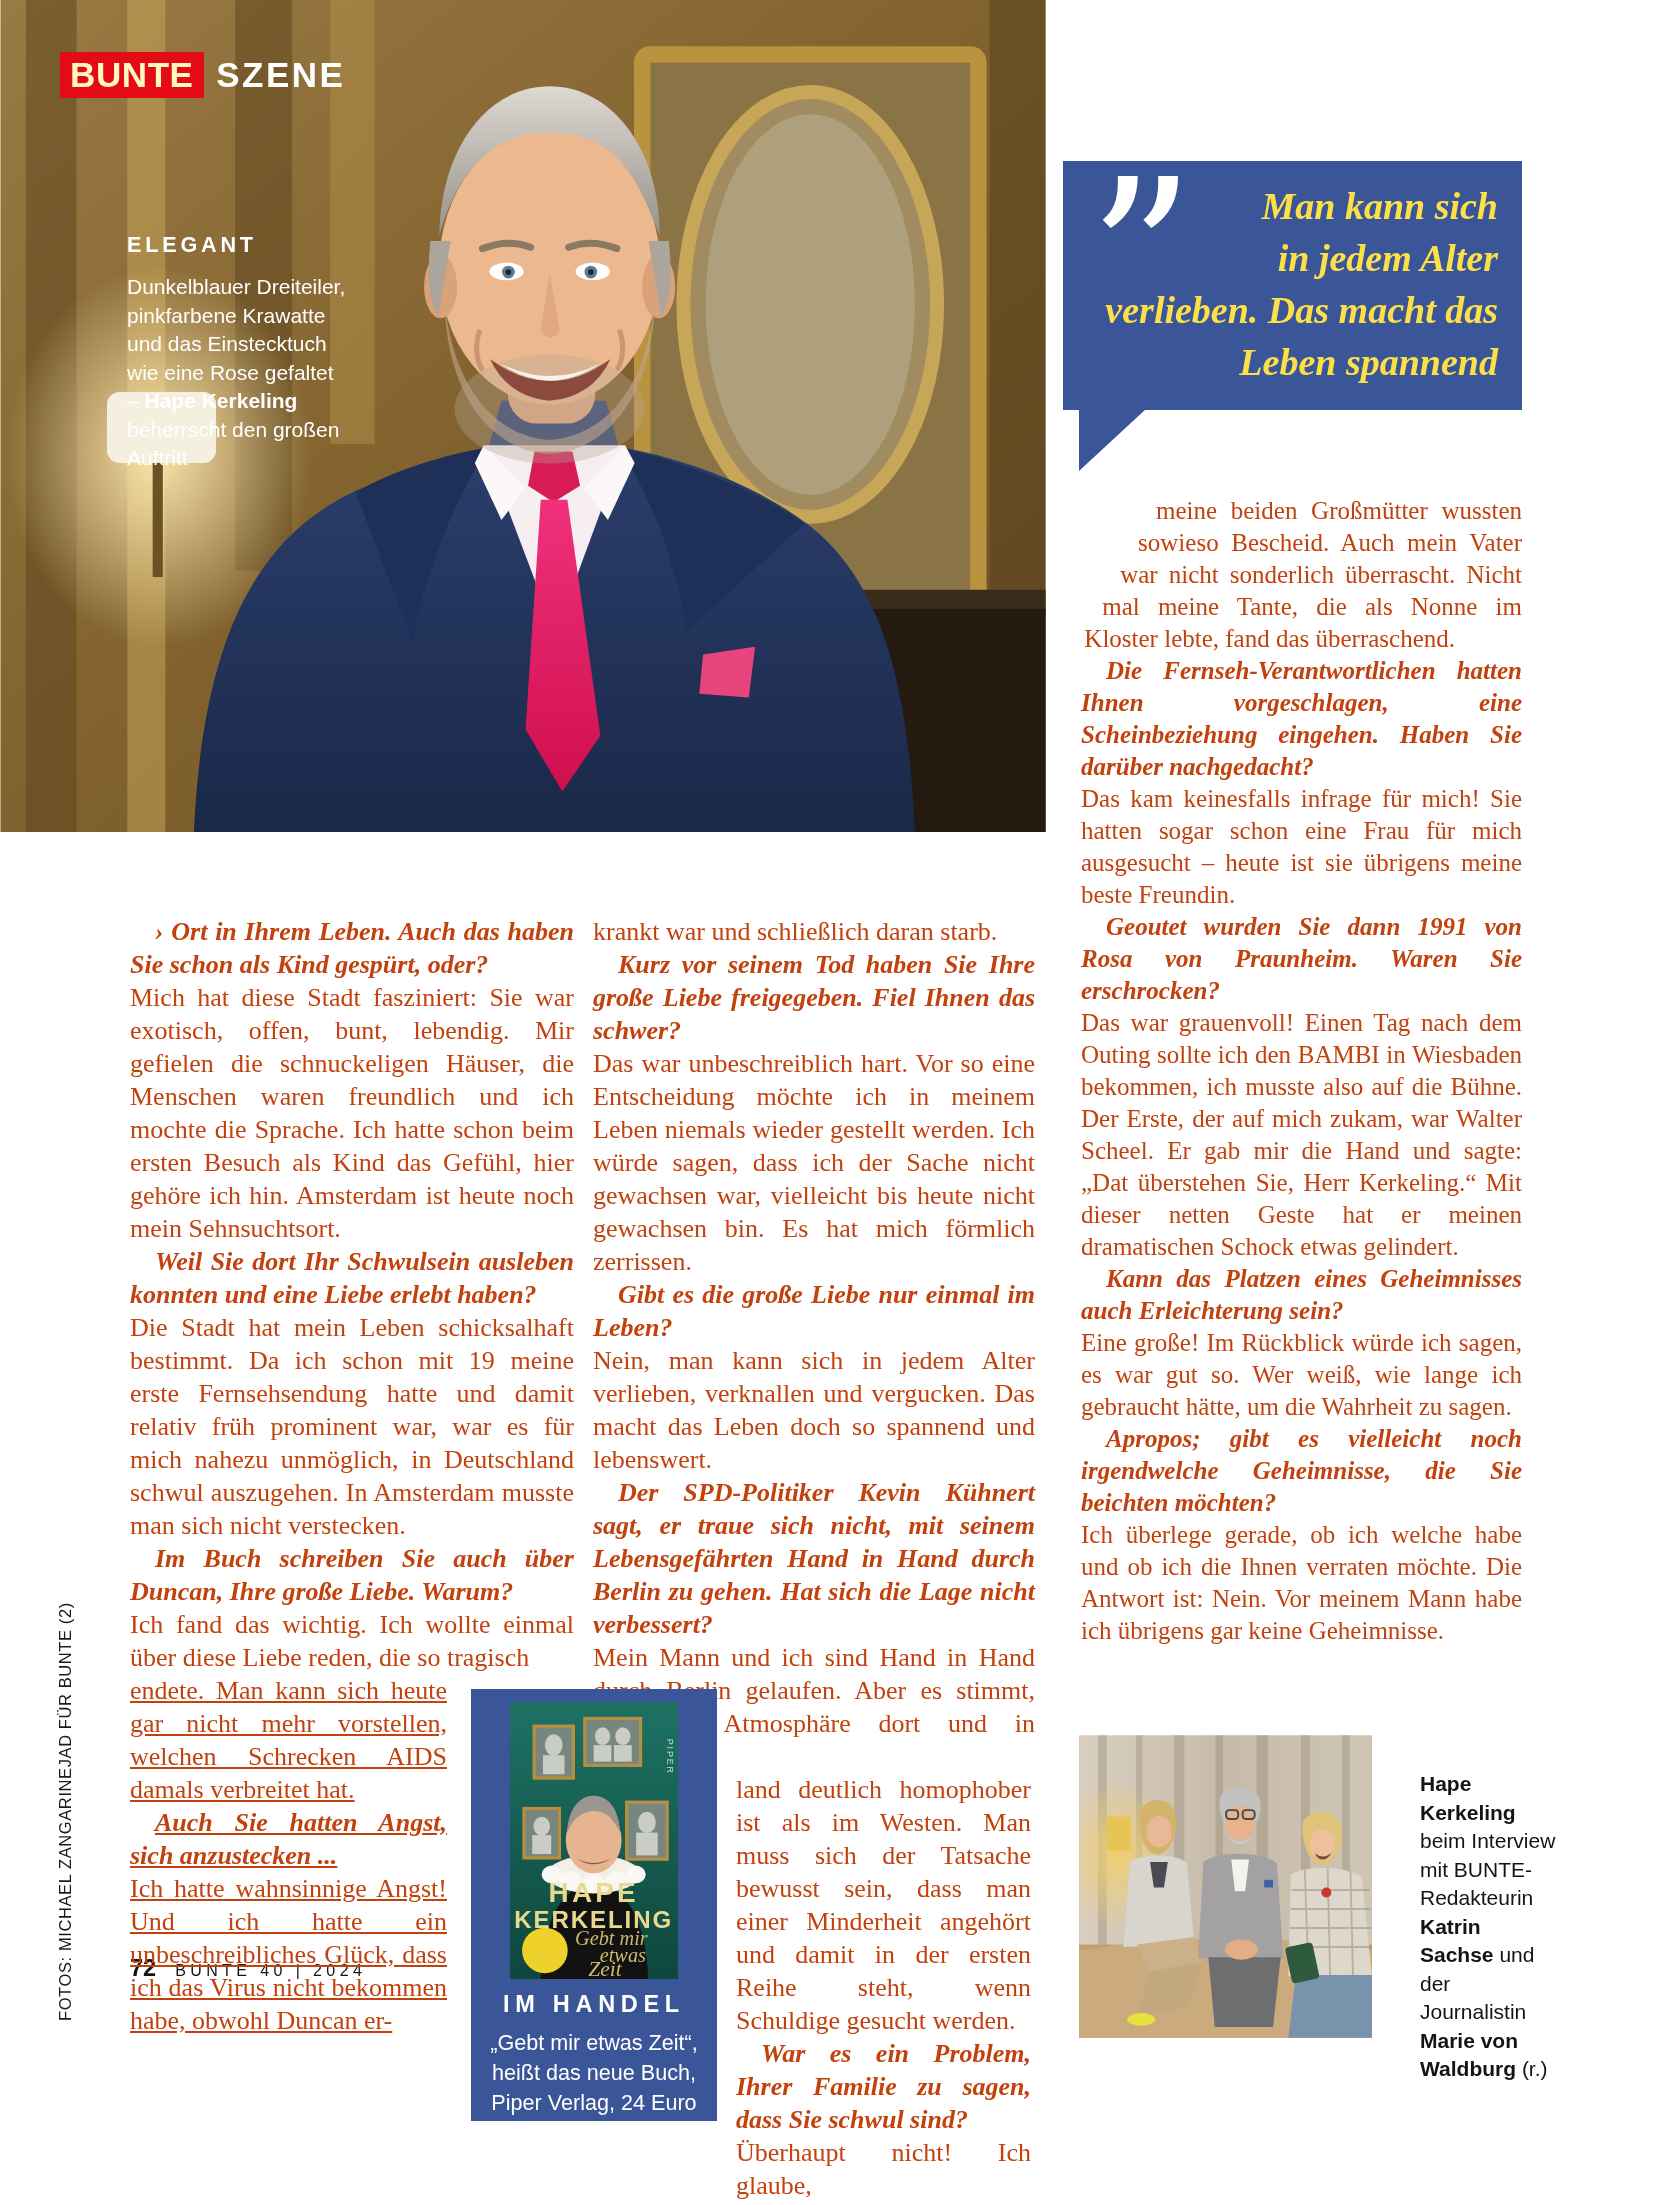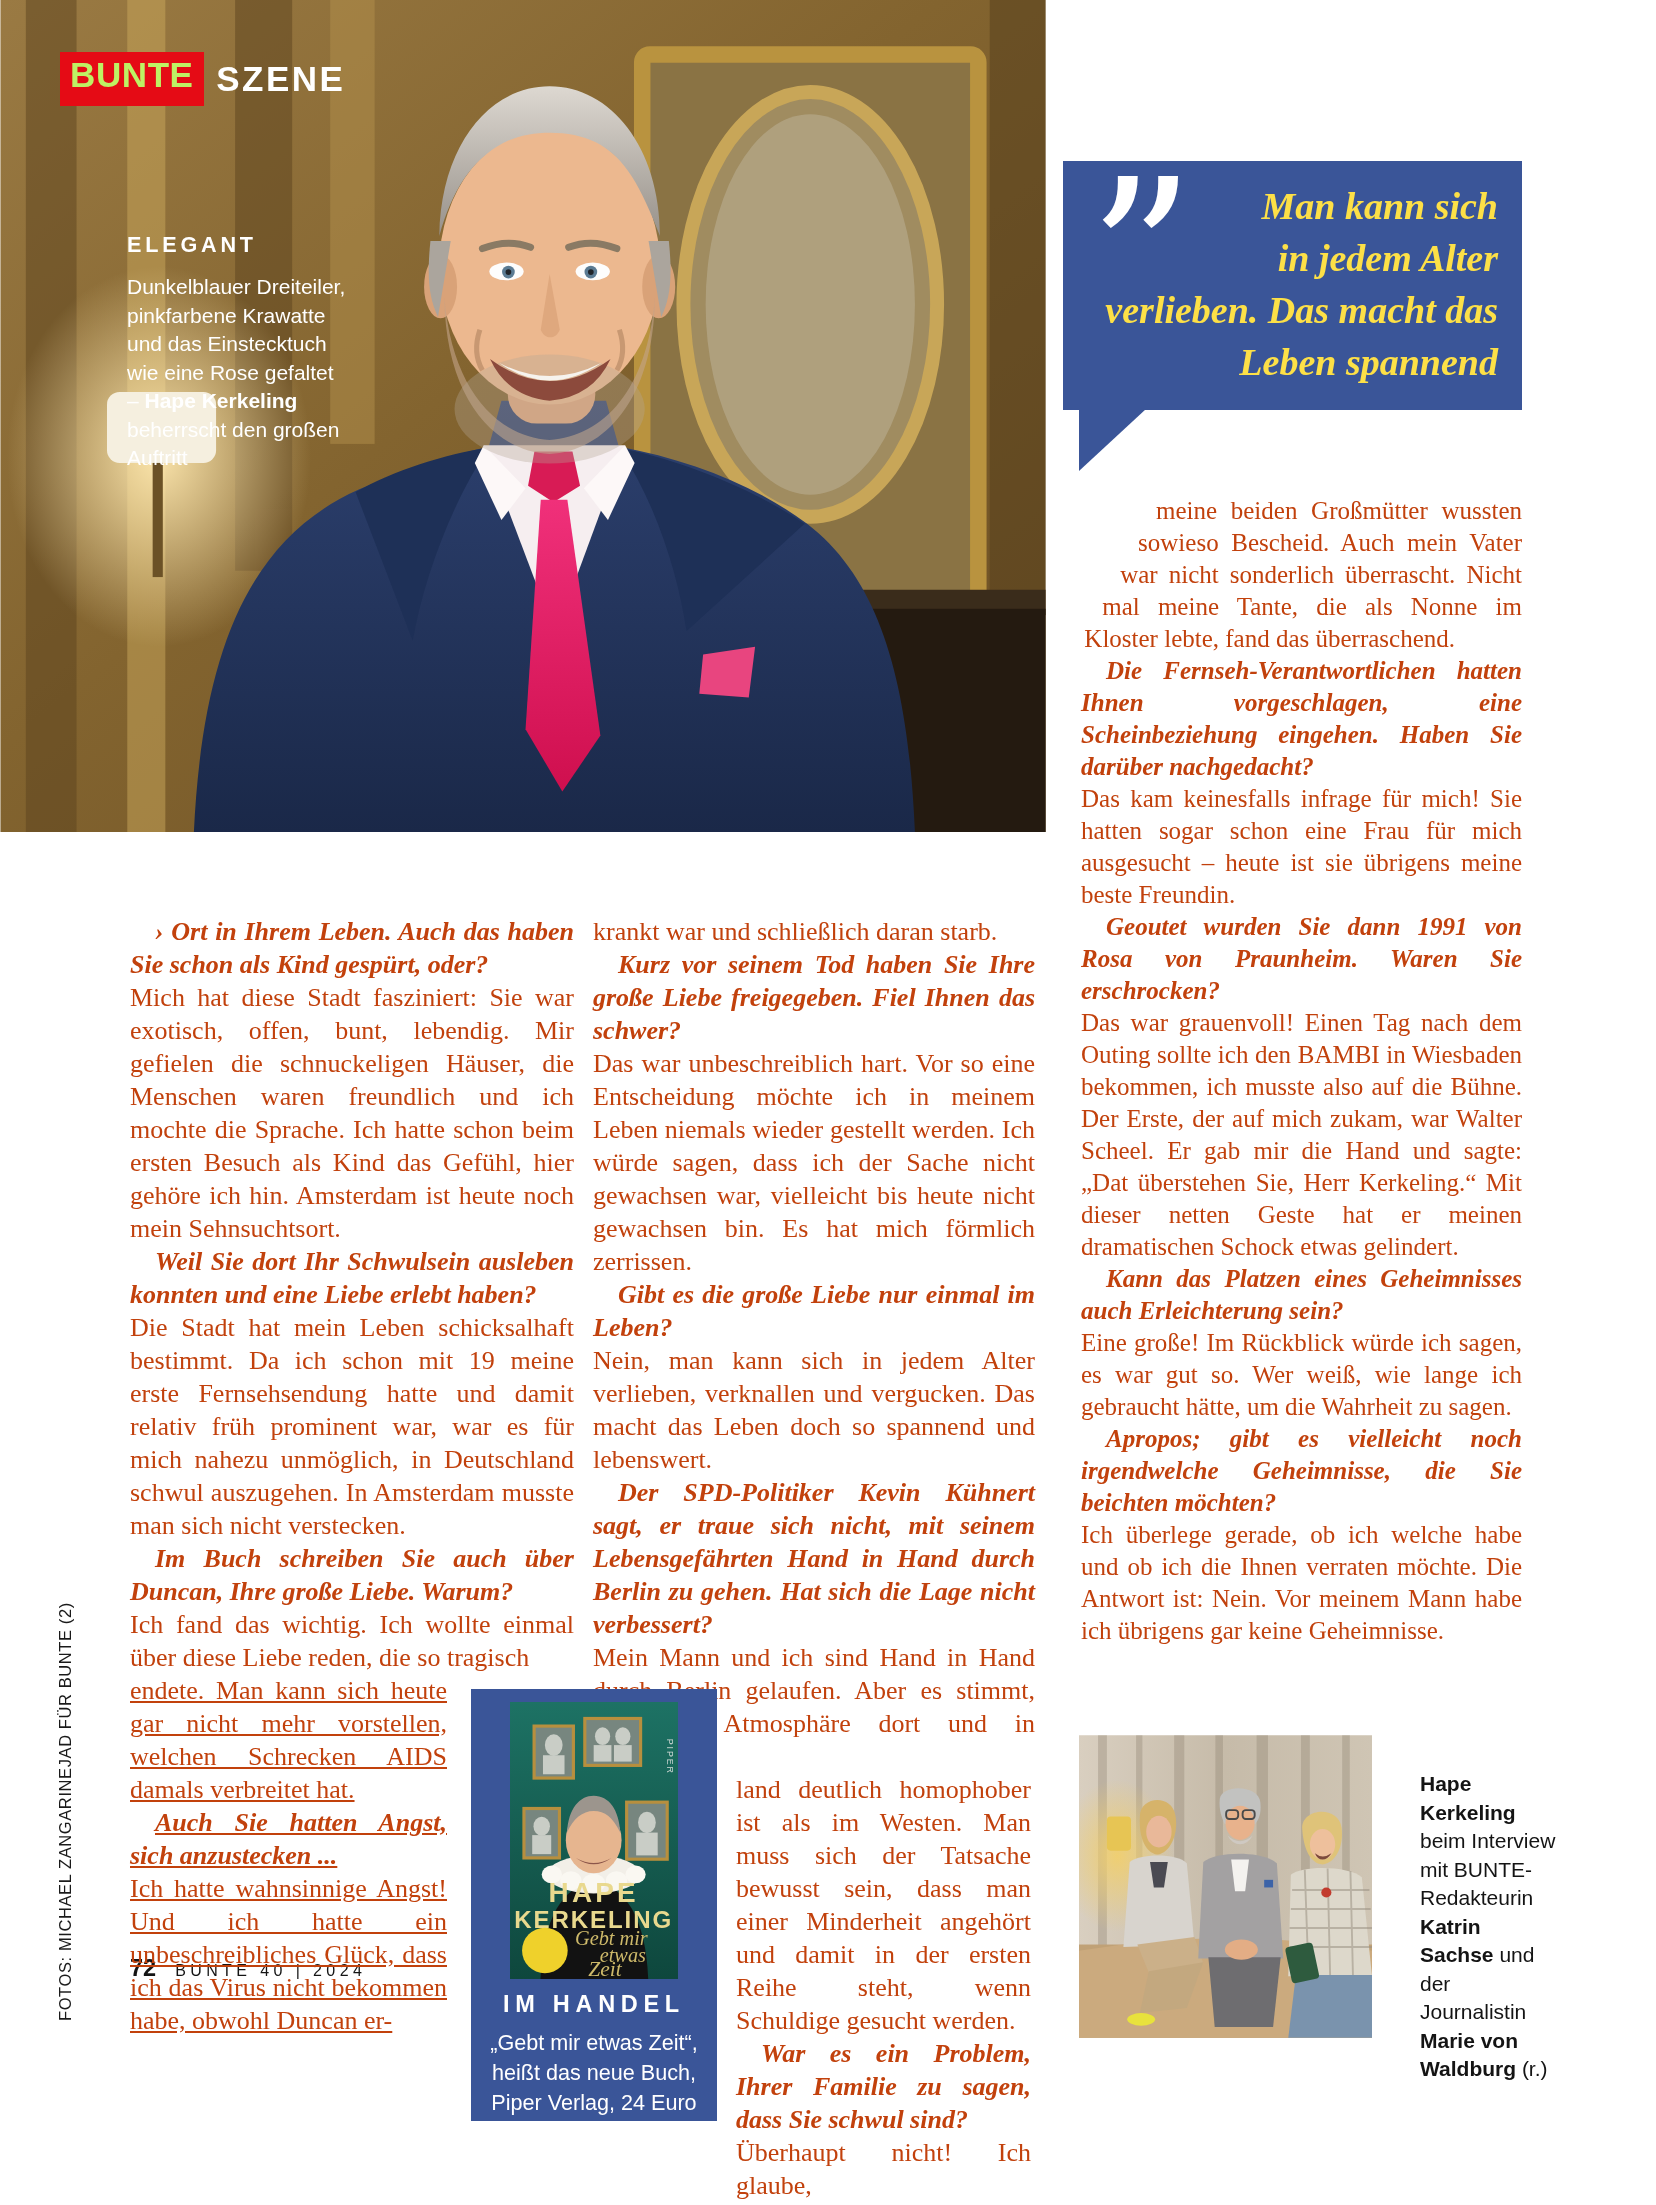--- a/index.html
+++ b/index.html
@@ -2,22 +2,22 @@
 <html lang="de" style="font-size:10px"><head>
 <meta charset="utf-8">
 <style>
   html,body{margin:0;padding:0;background:#e8e8e8;}
   .page{position:relative;width:1656px;height:2205px;background:#ffffff;overflow:hidden;
         font-family:"Liberation Serif",serif;}
   
   .hero{position:absolute;left:0;top:0;width:1046px;height:832px;overflow:hidden;}
   .hero svg{display:block;width:100%;height:100%;}
   .brand{position:absolute;left:60px;top:52px;display:flex;gap:12.7px;align-items:center;}
-  .brand-logo{background:#e50b15;color:#bef264;font:700 35px/35px "Liberation Sans",sans-serif;
-        padding:5px 10px 14px;letter-spacing:0.6px;}
+  .brand-logo{background:#e50b15;color:#fef9c3;font:700 35px/35px "Liberation Sans",sans-serif;
+        padding:5px 10px 6px;letter-spacing:0.6px;}
   .brand-section{color:#fff;font:700 35px "Liberation Sans",sans-serif;letter-spacing:2.5px;}
   .hero-caption{position:absolute;left:127px;top:232px;width:223px;color:#fff;}
   .cap-title{font:700 21.6px "Liberation Sans",sans-serif;letter-spacing:3.8px;margin-bottom:15px;}
   .cap-body{font:400 21px/28.5px "Liberation Sans",sans-serif;}
   .cap-body .seg-b{font-weight:700;}
   
   .quote-box{position:absolute;left:1063px;top:161px;width:459px;height:249px;background:#3a5598;
         box-sizing:border-box;padding:19px 24px 0 25px;z-index:3;}
   .quote-tail{position:absolute;left:1079px;top:409px;width:67px;height:62px;background:#3a5598;
         clip-path:polygon(0 0,100% 0,0 100%);z-index:3;}

